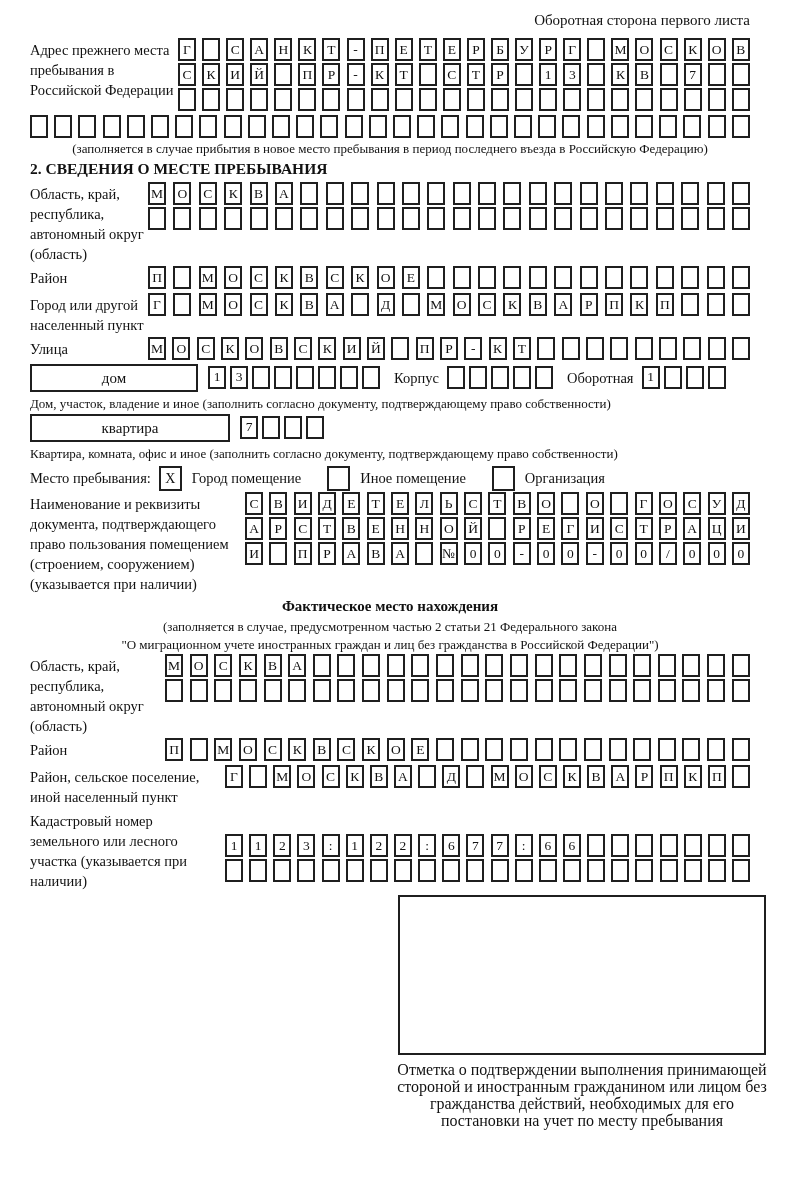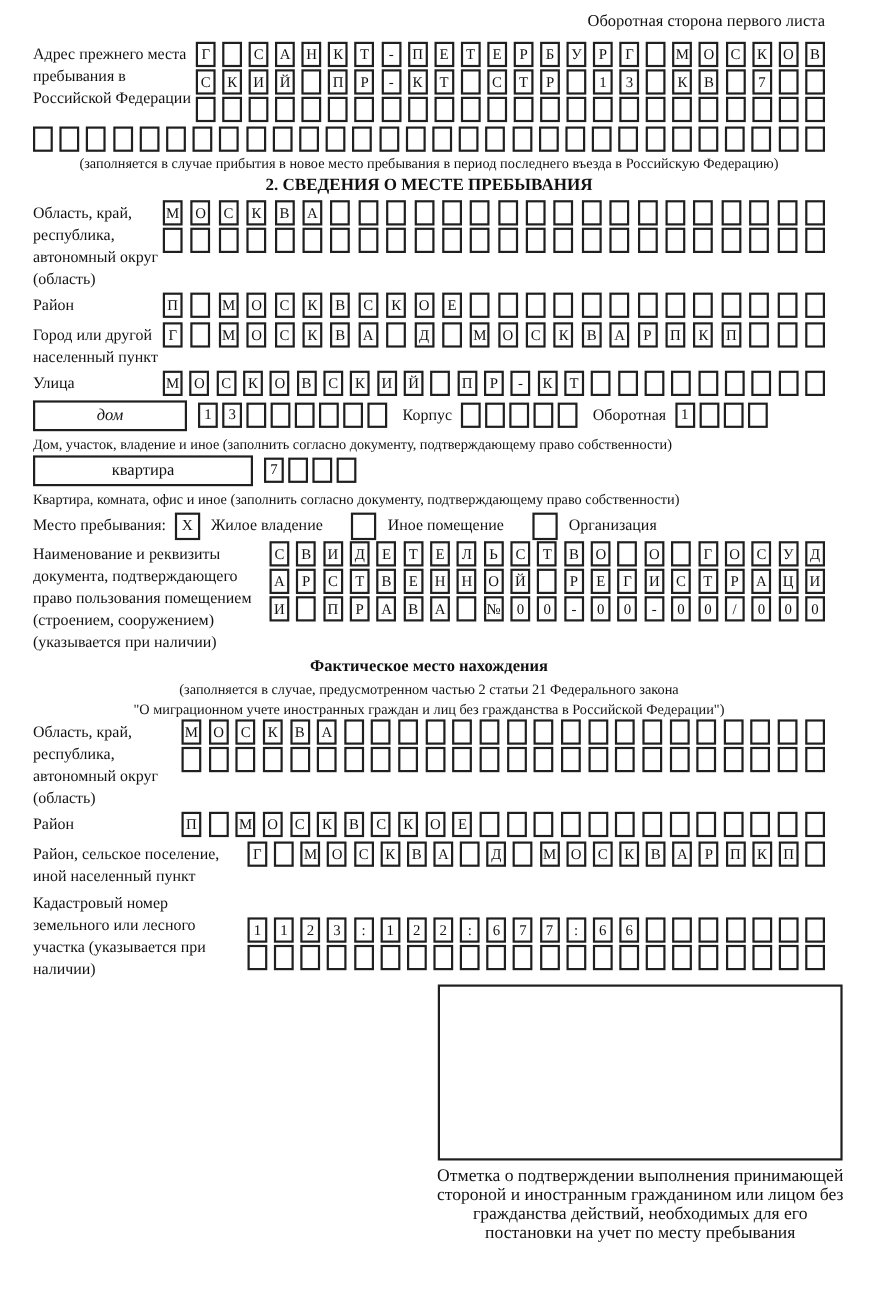--- a/index.html
+++ b/index.html
@@ -27,30 +27,30 @@
     .cell {
       flex: 0 0 18px; width: 18px; height: 23px;
       border: 2px solid #1f1f1f; background: #fff;
       display: flex; align-items: center; justify-content: center;
       font-size: 13.5px; line-height: 1;
     }
     .fullrow { width: 100%; margin-top: 1px; }
 
     .note { font-size: 13px; line-height: 17px; margin-bottom: 1px; }
     .center { text-align: center; }
-    .stitle { text-align: center; font-weight: bold; font-size: 15.5px; margin: 3px 0 4px 0; }
+    .stitle { text-align: left; font-weight: bold; font-size: 15.5px; margin: 3px 0 4px 0; }
     .ftitle { text-align: center; font-weight: bold; font-size: 15px; margin: 4px 0 3px 0; }
 
     .houseline, .aptline { display: flex; align-items: center; margin: 2px 0 3px 0; }
     .widebox {
       height: 28px; border: 2px solid #1f1f1f;
       display: flex; align-items: center; justify-content: center;
       font-size: 15px; flex: 0 0 auto;
     }
-    .wb168 { width: 140px; margin-right: 10px; font-style: italic; }
+    .wb168 { width: 168px; margin-right: 10px; }
     .wb200 { width: 200px; margin-right: 10px; }
     .inl-lbl { font-size: 14.5px; margin: 0 8px 0 14px; flex: 0 0 auto; }
 
     .stayline { display: flex; align-items: center; margin: 4px 0 1px 0; font-size: 14.5px; }
     .stay-lbl { margin-right: 8px; }
     .cb {
       width: 23px; height: 25px; border: 2px solid #1f1f1f;
       display: inline-flex; align-items: center; justify-content: center;
       font-size: 14px; flex: 0 0 auto;
     }
@@ -386,21 +386,21 @@
         <span class="cell"></span>
         <span class="cell"></span>
         <span class="cell"></span>
       </div>
   </div>
   <div class="note">Квартира, комната, офис и иное (заполнить согласно документу, подтверждающему право собственности)</div>
 
   <div class="stayline">
     <span class="stay-lbl">Место пребывания:</span>
     <span class="cb">X</span>
-    <span class="opt">Жилое владение</span>
+    <span class="opt">Город помещение</span>
     <span class="cb"></span>
     <span class="opt">Иное помещение</span>
     <span class="cb"></span>
     <span class="opt">Организация</span>
   </div>
 
   <div class="field docfield">
     <div class="lbl w215">Наименование и реквизиты документа, подтверждающего право пользования помещением (строением, сооружением) (указывается при наличии)</div>
     <div class="rows">
       <div class="boxrow">

